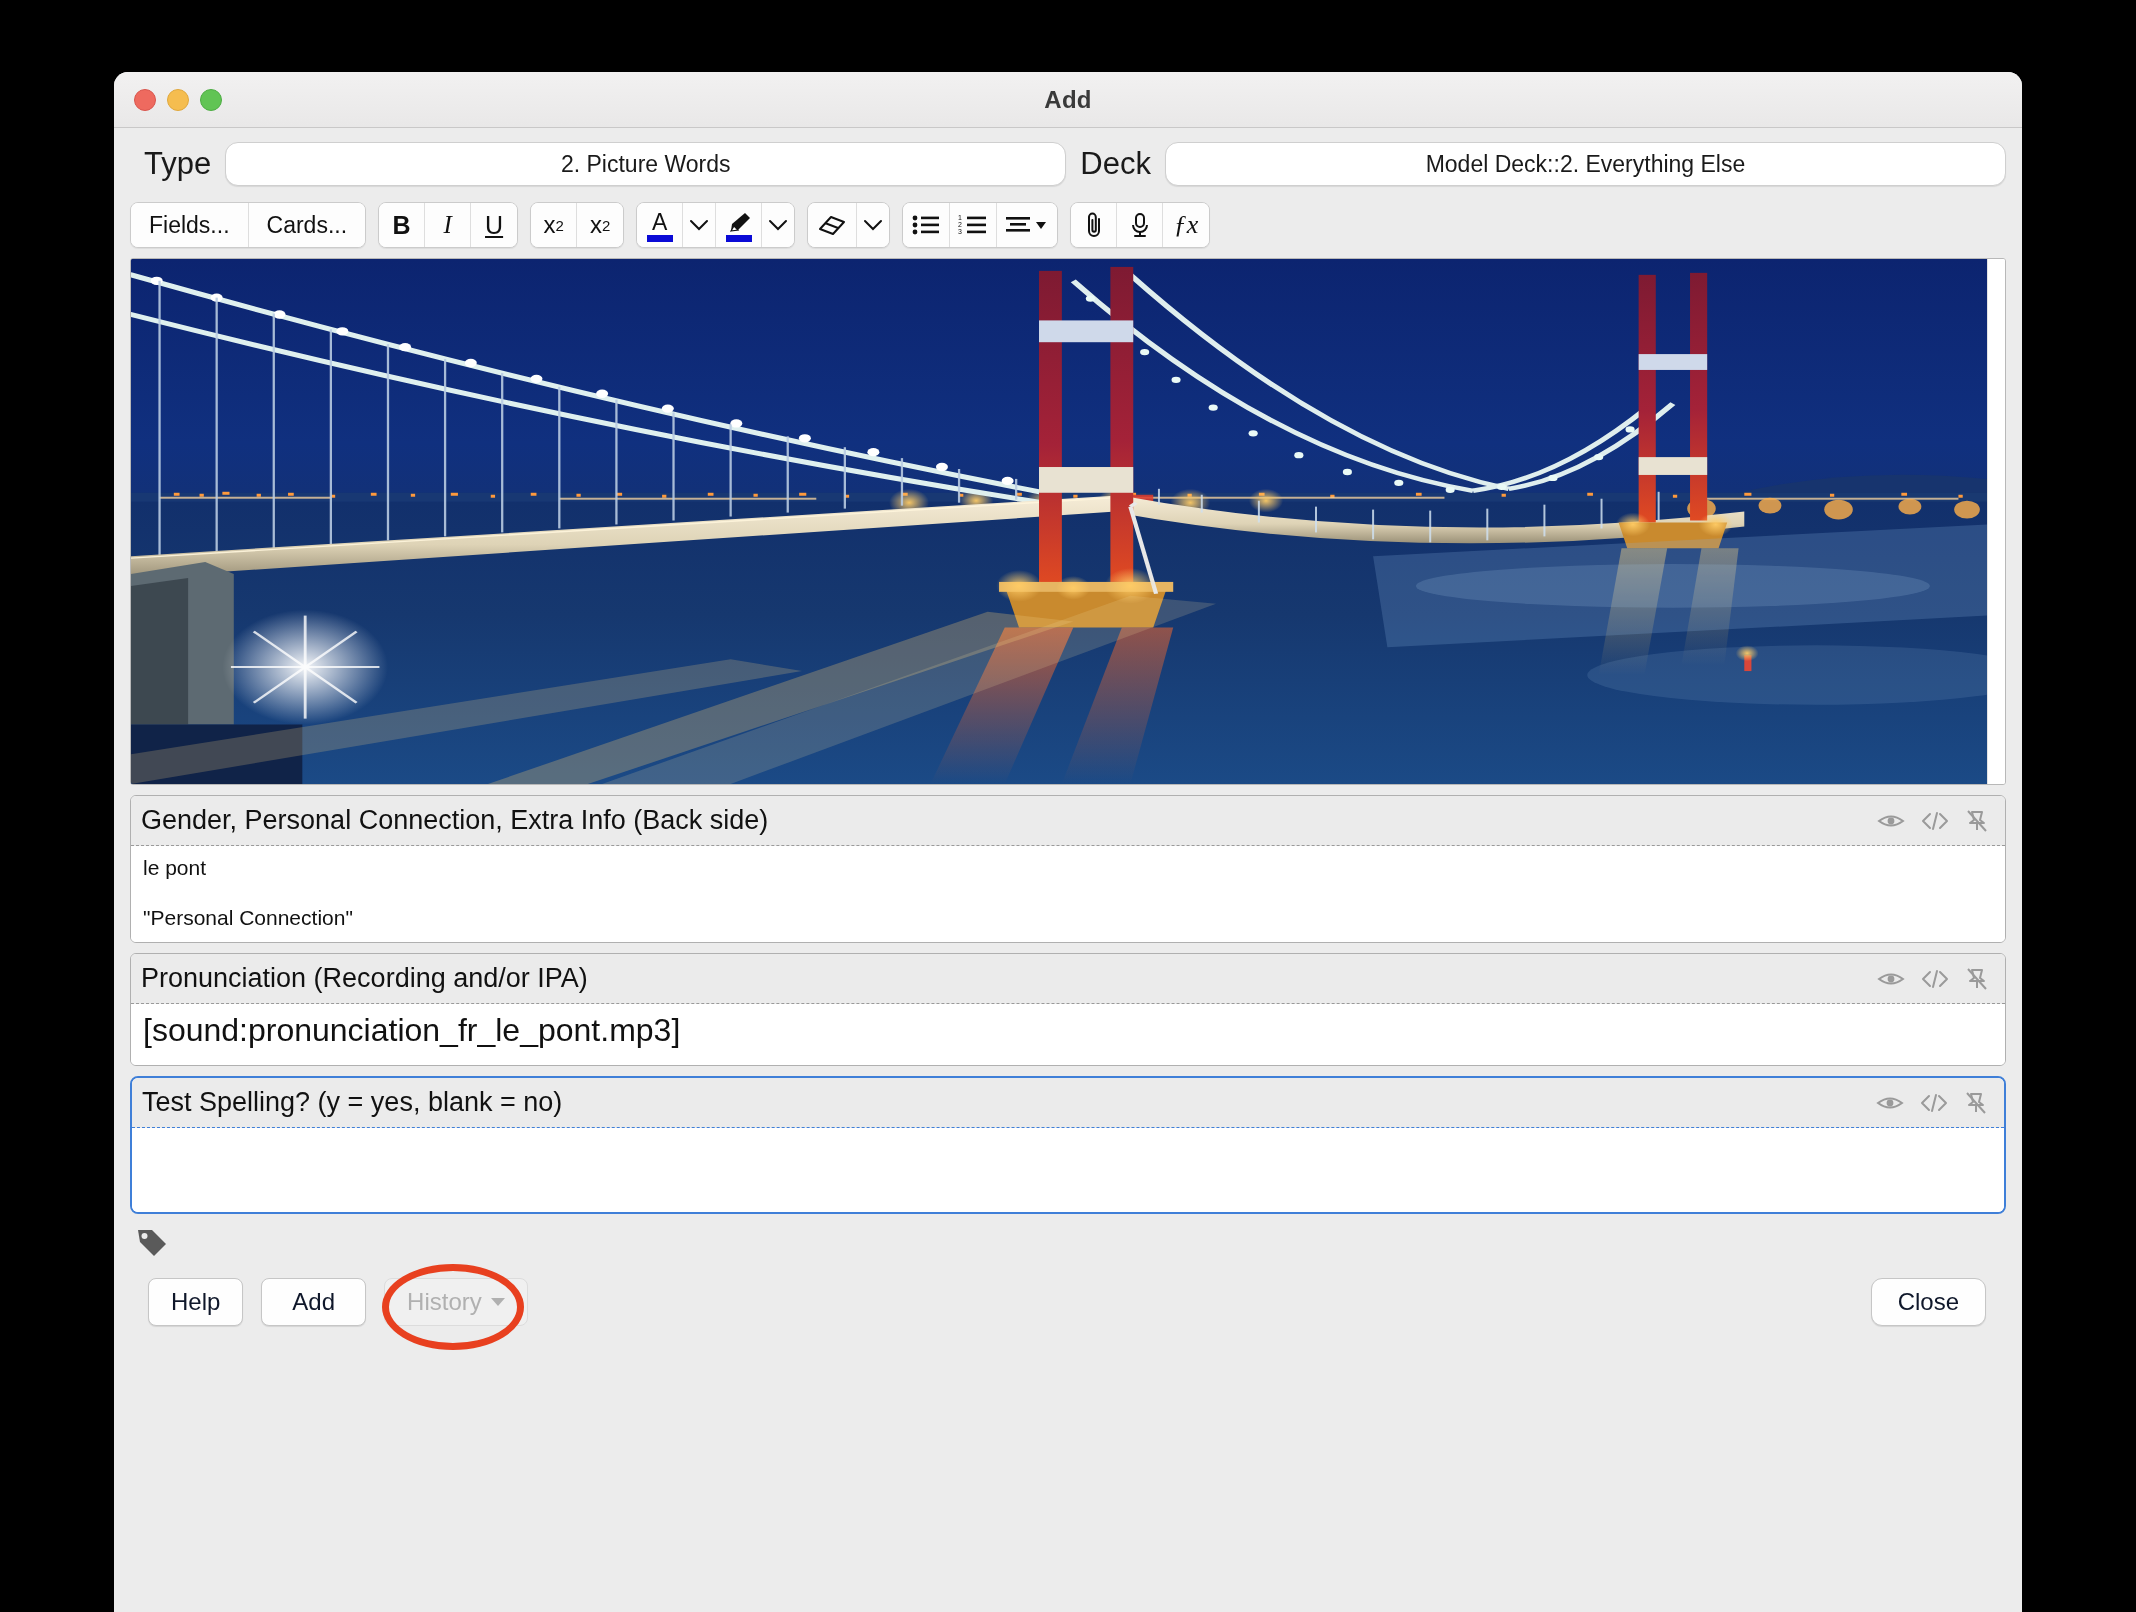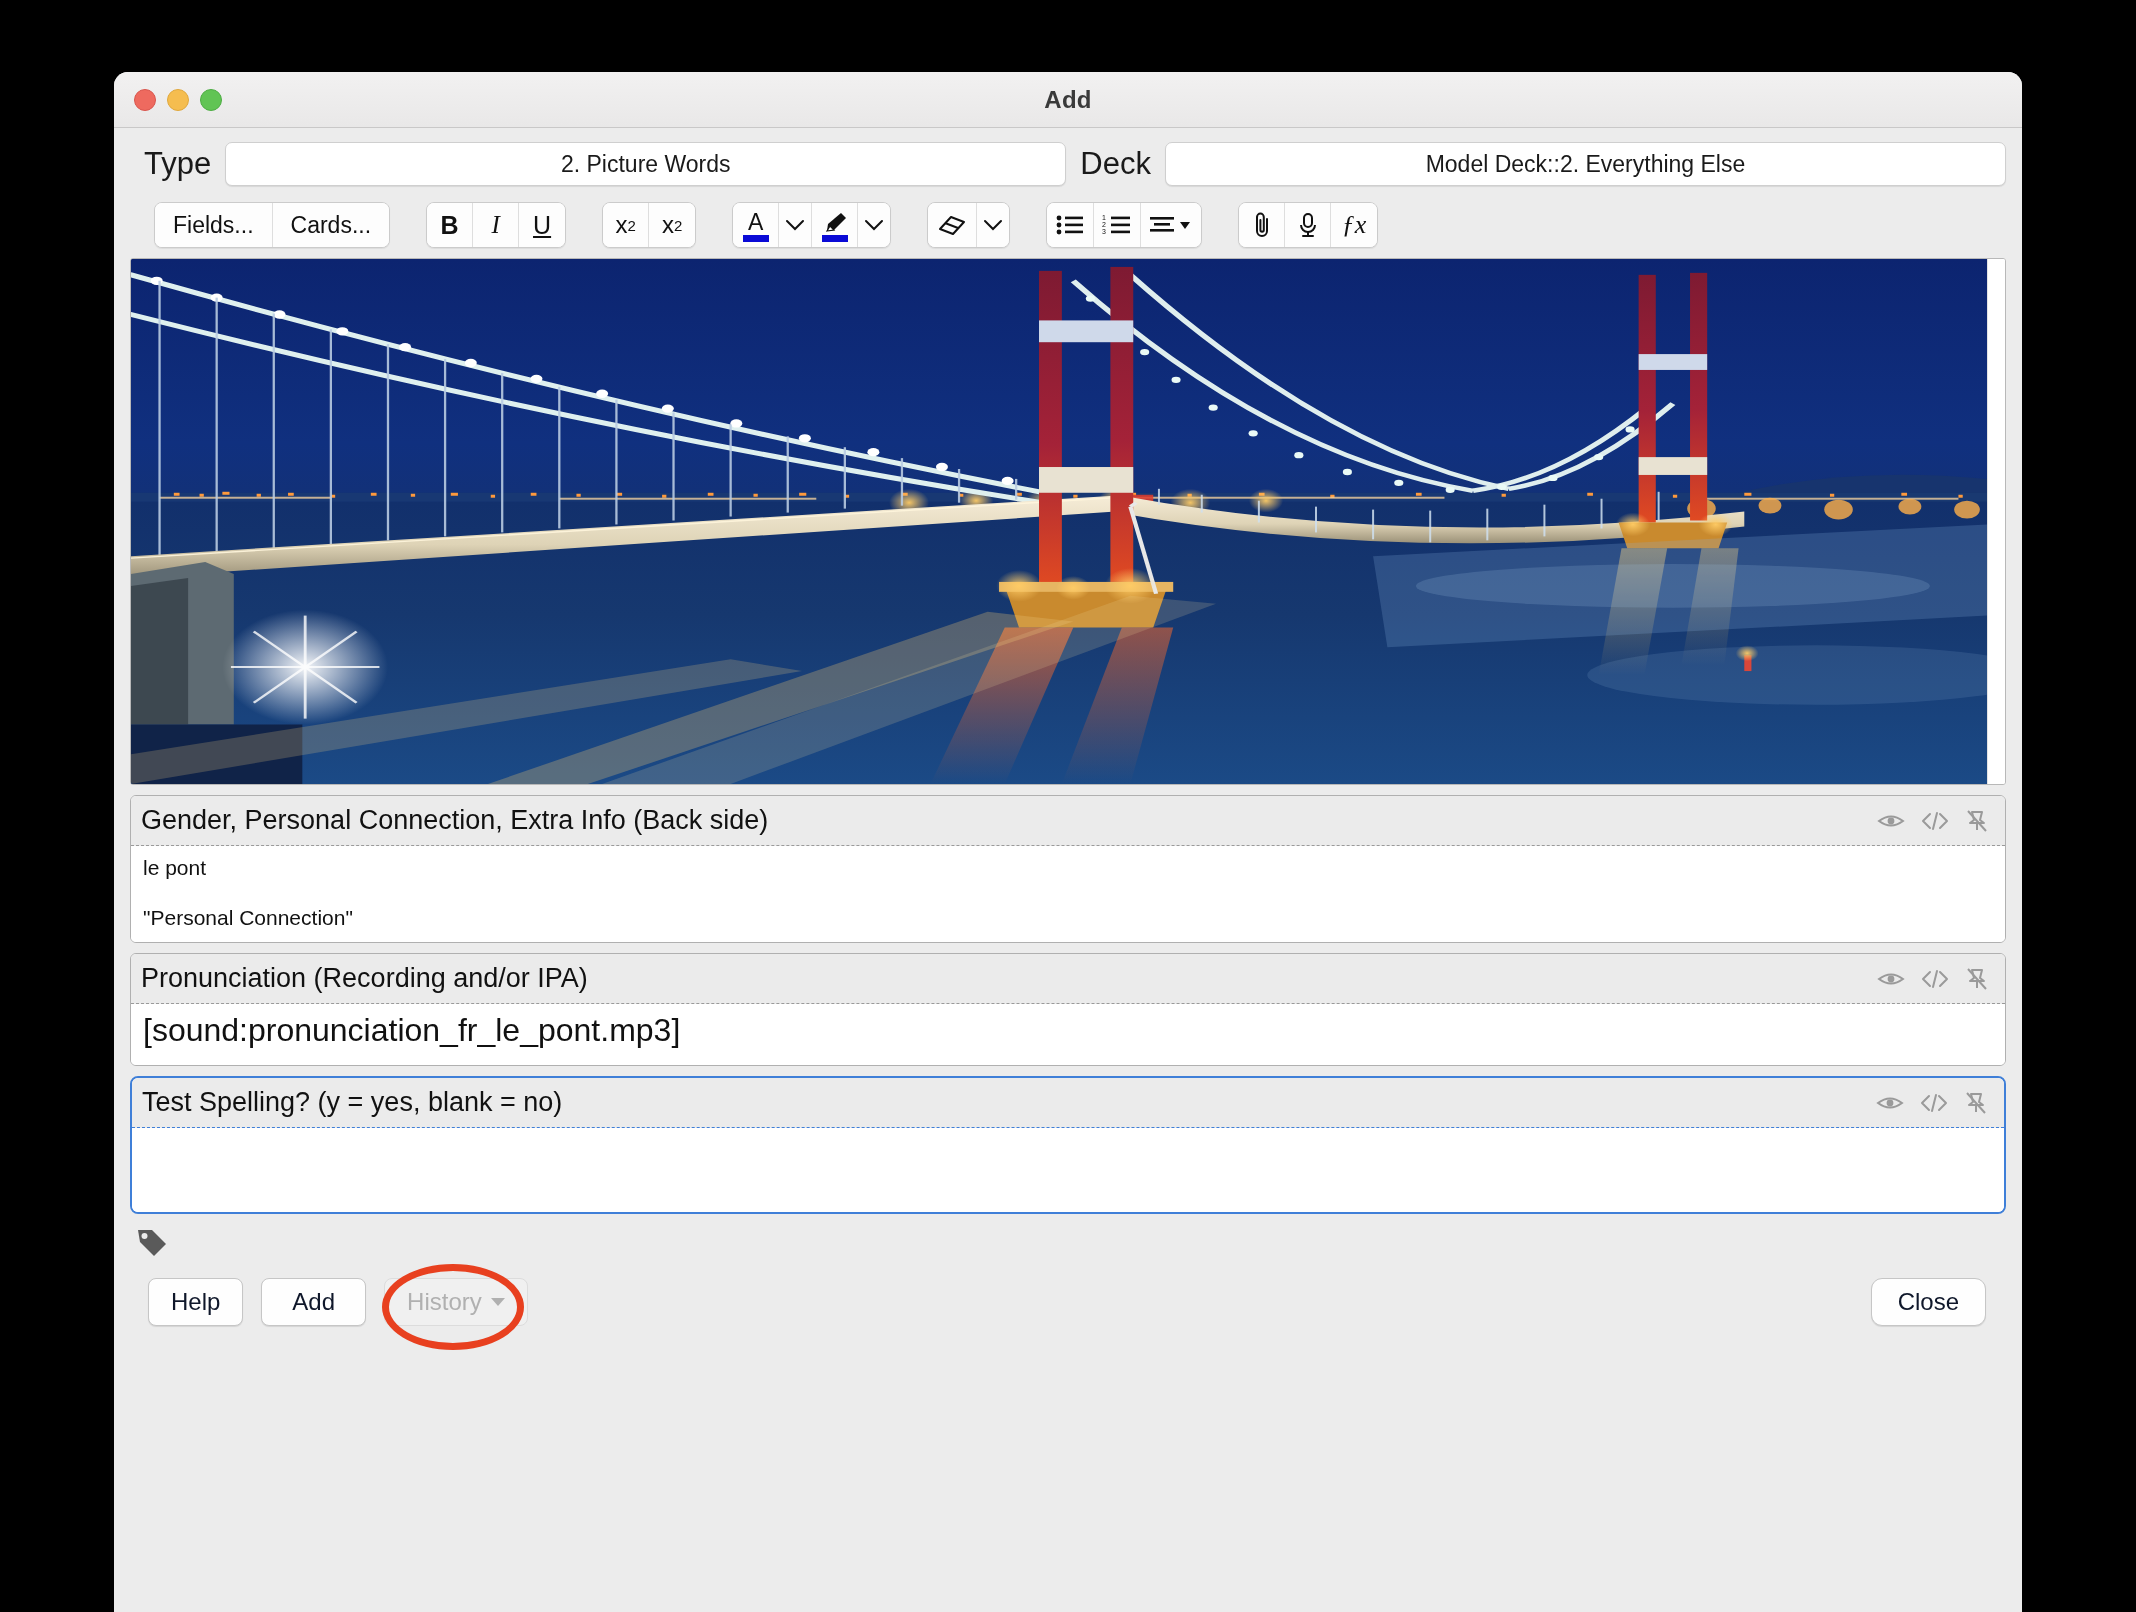--- a/index.html
+++ b/index.html
@@ -66,21 +66,21 @@
     font-size: 31px;
     color: #1a1a1a;
     padding: 0 14px 0 14px;
     white-space: nowrap;
   }
   .sel-box {
     flex: 1 1 0;
     height: 44px;
     background: #ffffff;
     border: 1px solid #cfcfcf;
-    border-radius: 7px;
+    border-radius: 13px;
     box-shadow: 0 1px 1px rgba(0,0,0,0.09);
     display: flex;
     align-items: center;
     justify-content: center;
     font-size: 23px;
     color: #1a1a1a;
     overflow: hidden;
     white-space: nowrap;
   }
 
@@ -94,21 +94,20 @@
   }
   .tgroup {
     display: flex;
     align-items: stretch;
     background: #fdfdfd;
     border: 1px solid #cbcbcb;
     border-radius: 8px;
     box-shadow: 0 1px 1px rgba(0,0,0,0.07);
     overflow: hidden;
     height: 46px;
-    margin-left: 24px;
   }
   .tbtn {
     display: flex;
     align-items: center;
     justify-content: center;
     min-width: 46px;
     padding: 0 8px;
     border-right: 1px solid #dedede;
     font-size: 22px;
     color: #111;

